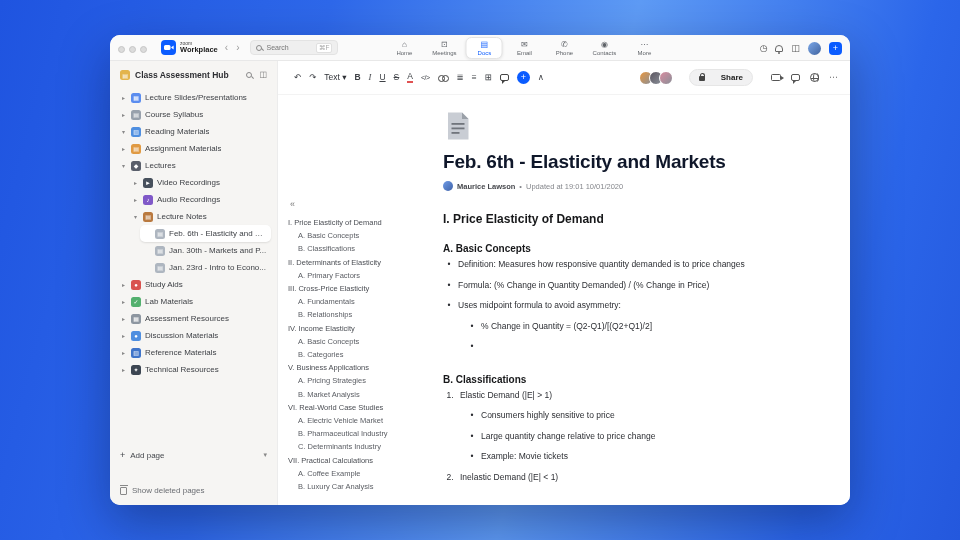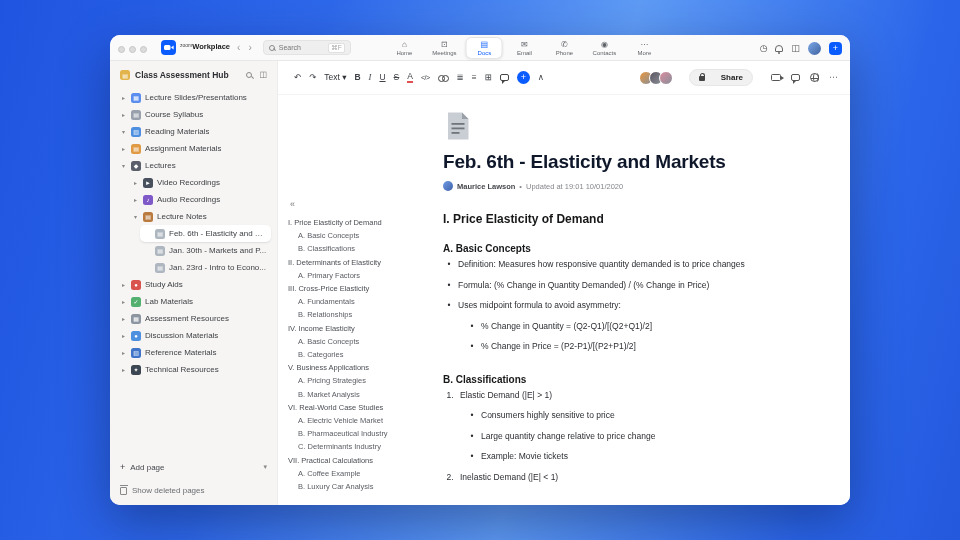--- a/index.html
+++ b/index.html
@@ -3,21 +3,21 @@
 <meta charset="utf-8">
 <style>
   *{box-sizing:border-box;margin:0;padding:0}
   html,body{width:960px;height:540px;overflow:hidden}
   body{font-family:"Liberation Sans",sans-serif;background:linear-gradient(105deg,#1f54e0 0%,#2e68ea 30%,#5e9bf5 58%,#2b66ea 85%,#2458dd 100%)}
   .window{position:absolute;left:110px;top:35px;width:740px;height:470px;background:#fff;border-radius:10px;box-shadow:0 18px 50px rgba(0,10,40,.35);overflow:hidden}
   
   .titlebar{position:relative;height:26px;background:#fafafa;border-bottom:1px solid #e8e8e8;display:flex;align-items:center;padding:0 8px;gap:6px}
   .dot{width:7px;height:7px;border-radius:50%;background:#dcdcdc;border:1px solid #c6c6c6;display:inline-block;margin-right:4px}
   .brand{display:flex;align-items:center;gap:4px;margin-left:4px}
-  .brandtext{display:flex;flex-direction:row;line-height:1.1}
+  .brandtext{display:flex;flex-direction:column;line-height:1.1}
   .brandtext .bt{font-size:5px;color:#444}
   .brandtext .bb{font-size:7.5px;font-weight:700;color:#1a1a1a}
   .navchev{color:#9a9a9a;font-size:10px;line-height:1;padding:0 1px}
   .searchpill{width:88px;height:15px;background:#efefef;border:1px solid #e3e3e3;border-radius:4px;display:flex;align-items:center;gap:4px;padding:0 5px;margin-left:4px}
   .searchpill input{border:none;background:transparent;outline:none;width:40px;font-size:7px;color:#6a6a6a;font-family:"Liberation Sans",sans-serif}
   .kbd{margin-left:auto;font-size:6.5px;color:#a8a8a8;background:#fff;border:1px solid #e0e0e0;border-radius:2px;padding:0 2px}
   .mag{width:6px;height:6px;border:1.2px solid #8a8a8a;border-radius:50%;position:relative;display:inline-block;flex:none}
   .mag::after{content:'';position:absolute;width:3px;height:1.2px;background:#8a8a8a;transform:rotate(45deg);right:-2.5px;bottom:-1px}
   .tabs{position:absolute;left:56%;top:0;transform:translateX(-50%);height:26px;display:flex;align-items:center;gap:3px}
   .tab{width:37px;display:flex;flex-direction:column;align-items:center;gap:1px;color:#5f6368;padding:2px 0;border-radius:6px;cursor:default}
@@ -42,21 +42,21 @@
   .trow.sel{background:#fff;box-shadow:0 1px 2px rgba(0,0,0,.10)}
   .trow.d1{margin-left:12px}
   .trow.d2{margin-left:24px}
   .chev{width:7px;font-size:6px;color:#8a8a8a;text-align:center;flex:none}
   .ticon{width:10px;height:10px;border-radius:2.5px;color:#fff;font-size:6px;line-height:10px;text-align:center;flex:none}
   .tlabel{font-size:8px;color:#3c3f44;white-space:nowrap;overflow:hidden;text-overflow:ellipsis}
   .sb-bottom{position:absolute;left:10px;right:10px;bottom:10px}
   .sb-row{display:flex;align-items:center;gap:5px;font-size:8px;color:#44474c}
   .sb-row .plusg{font-size:9px;color:#44474c}
   .sb-row .endchev{margin-left:auto;font-size:7px;color:#888}
-  .sb-row2{margin-top:14px;color:#6a6d72}
+  .sb-row2{margin-top:26px;color:#6a6d72}
   .trash{width:7px;height:8px;border:1px solid #888;border-radius:1px;position:relative;flex:none}
   .trash::before{content:'';position:absolute;top:-2.5px;left:-1.5px;right:-1.5px;height:1.2px;background:#888}
   
   .main{position:absolute;left:168px;top:26px;right:0;bottom:0;background:#fff}
   .toolbar{height:34px;display:flex;align-items:center;gap:8px;padding:0 12px 0 16px;border-bottom:1px solid #f3f3f3}
   .tbtn{font-size:8.5px;color:#3f4247;line-height:1;cursor:default;flex:none}
   .tbtn.bold-icon{font-weight:800}
   .tbtn.italic-icon{font-style:italic;font-family:"Liberation Serif",serif}
   .tbtn.underline-icon{text-decoration:underline}
   .tbtn.strikethrough-icon{text-decoration:line-through}
@@ -374,21 +374,20 @@
             <div class="li lv1">
               <span class="marker">•</span>
               <span class="litext">Uses midpoint formula to avoid asymmetry:</span>
             </div>
             <div class="li lv2">
               <span class="marker">•</span>
               <span class="litext">% Change in Quantity = (Q2-Q1)/[(Q2+Q1)/2]</span>
             </div>
             <div class="li lv2">
               <span class="marker">•</span>
-              <span class="litext">% Change in Price = (P2-P1)/[(P2+P1)/2]</span>
             </div>
             <div class="blk h3">B. Classifications</div>
             <div class="li lv1">
               <span class="marker nm">1.</span>
               <span class="litext">Elastic Demand (|E| &gt; 1)</span>
             </div>
             <div class="li lv2">
               <span class="marker">•</span>
               <span class="litext">Consumers highly sensitive to price</span>
             </div>

